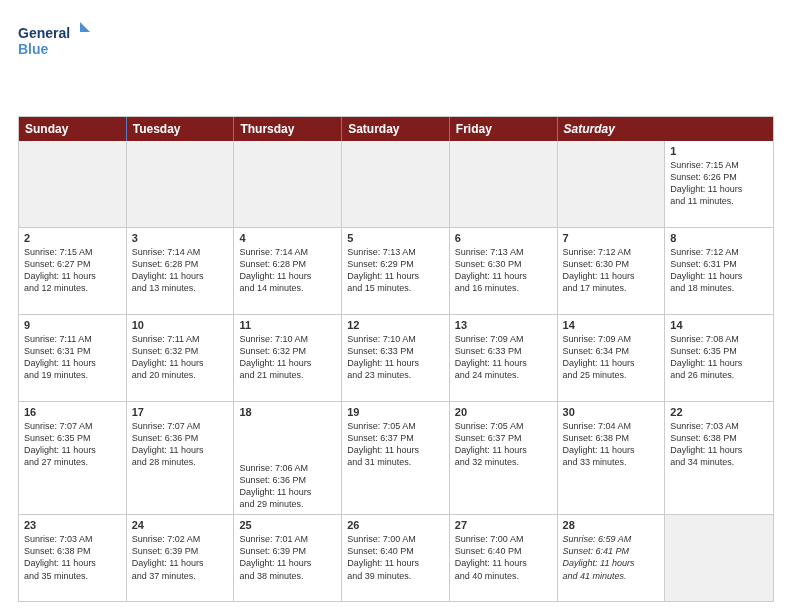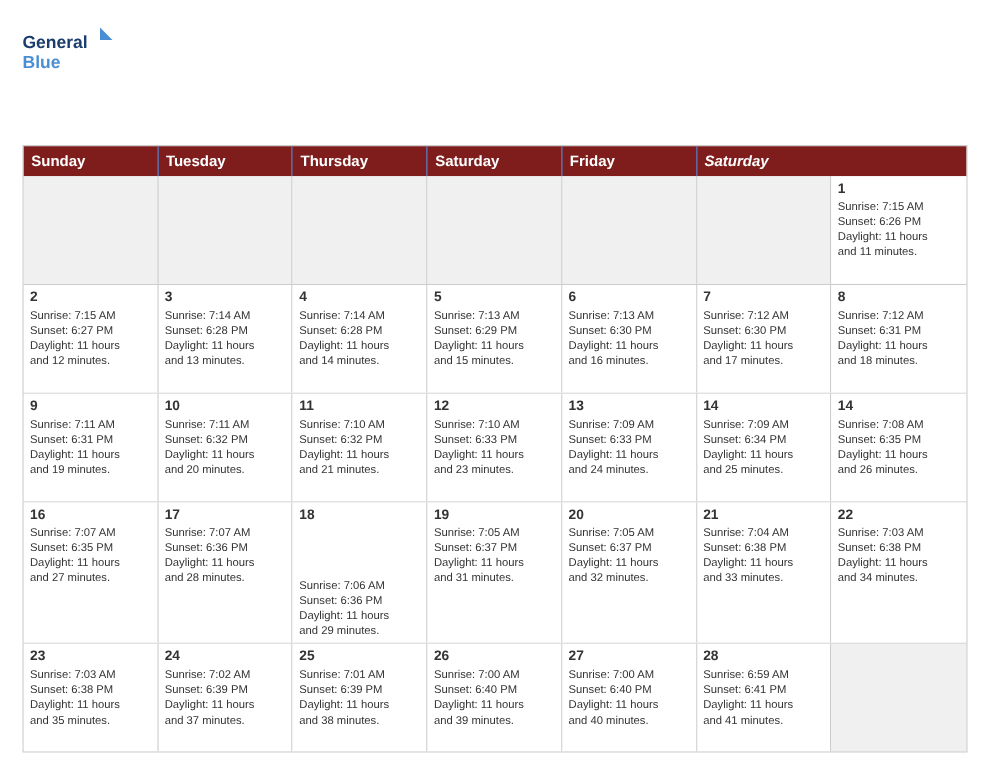--- a/index.html
+++ b/index.html
@@ -274,21 +274,21 @@
 and 31 minutes.</div>
           </div>
           <div class="cal-cell">
             <span class="day-num">20</span>
             <div class="cell-text" style="white-space: pre-line;">Sunrise: 7:05 AM
 Sunset: 6:37 PM
 Daylight: 11 hours
 and 32 minutes.</div>
           </div>
           <div class="cal-cell">
-            <span class="day-num">21</span>
+            <span class="day-num">30</span>
             <div class="cell-text" style="white-space: pre-line;">Sunrise: 7:04 AM
 Sunset: 6:38 PM
 Daylight: 11 hours
 and 33 minutes.</div>
           </div>
           <div class="cal-cell">
             <span class="day-num">22</span>
             <div class="cell-text" style="white-space: pre-line;">Sunrise: 7:03 AM
 Sunset: 6:38 PM
 Daylight: 11 hours
@@ -326,21 +326,21 @@
           </div>
           <div class="cal-cell">
             <span class="day-num">27</span>
             <div class="cell-text" style="white-space: pre-line;">Sunrise: 7:00 AM
 Sunset: 6:40 PM
 Daylight: 11 hours
 and 40 minutes.</div>
           </div>
           <div class="cal-cell">
             <span class="day-num">28</span>
-            <div class="cell-text" style="white-space: pre-line;">Sunrise: 6:59 AM
+            <div class="cell-text" style="white-space: pre-line; font-style: italic;">Sunrise: 6:59 AM
 Sunset: 6:41 PM
 Daylight: 11 hours
 and 41 minutes.</div>
           </div>
           <div class="cal-cell shaded empty"></div>
         </div>
       </div>
   </div>
 </div>
 

